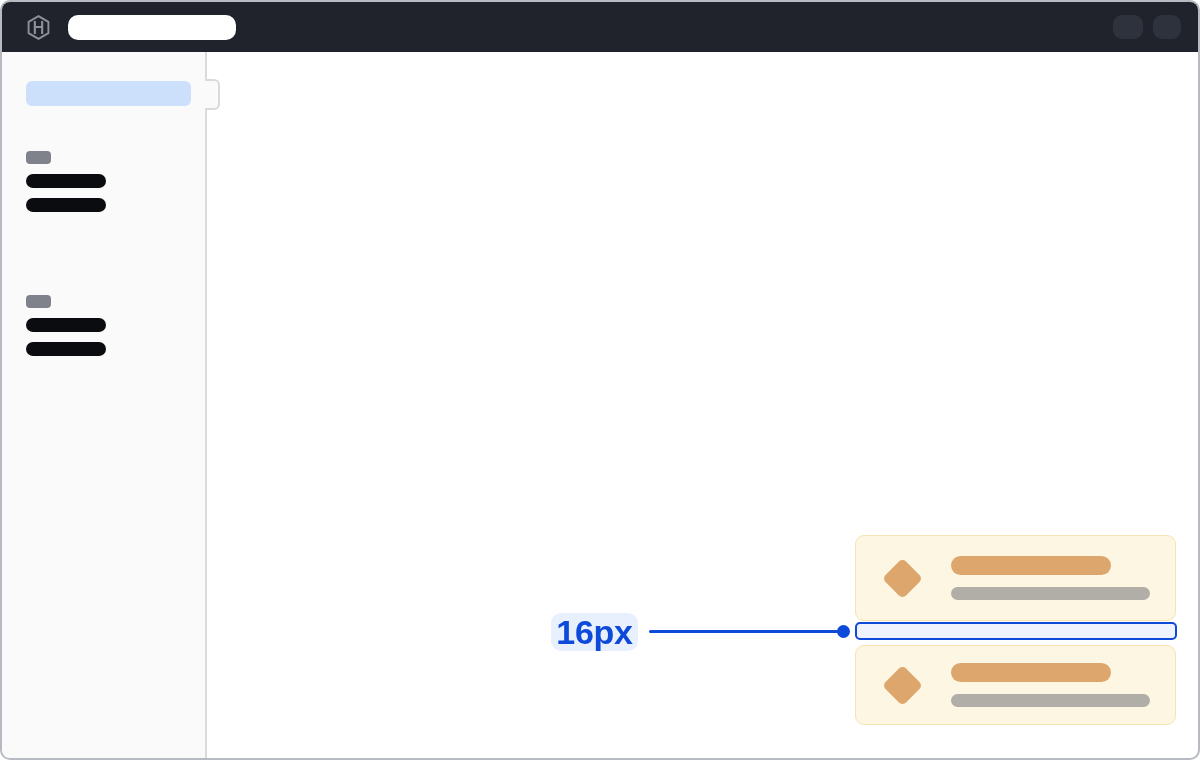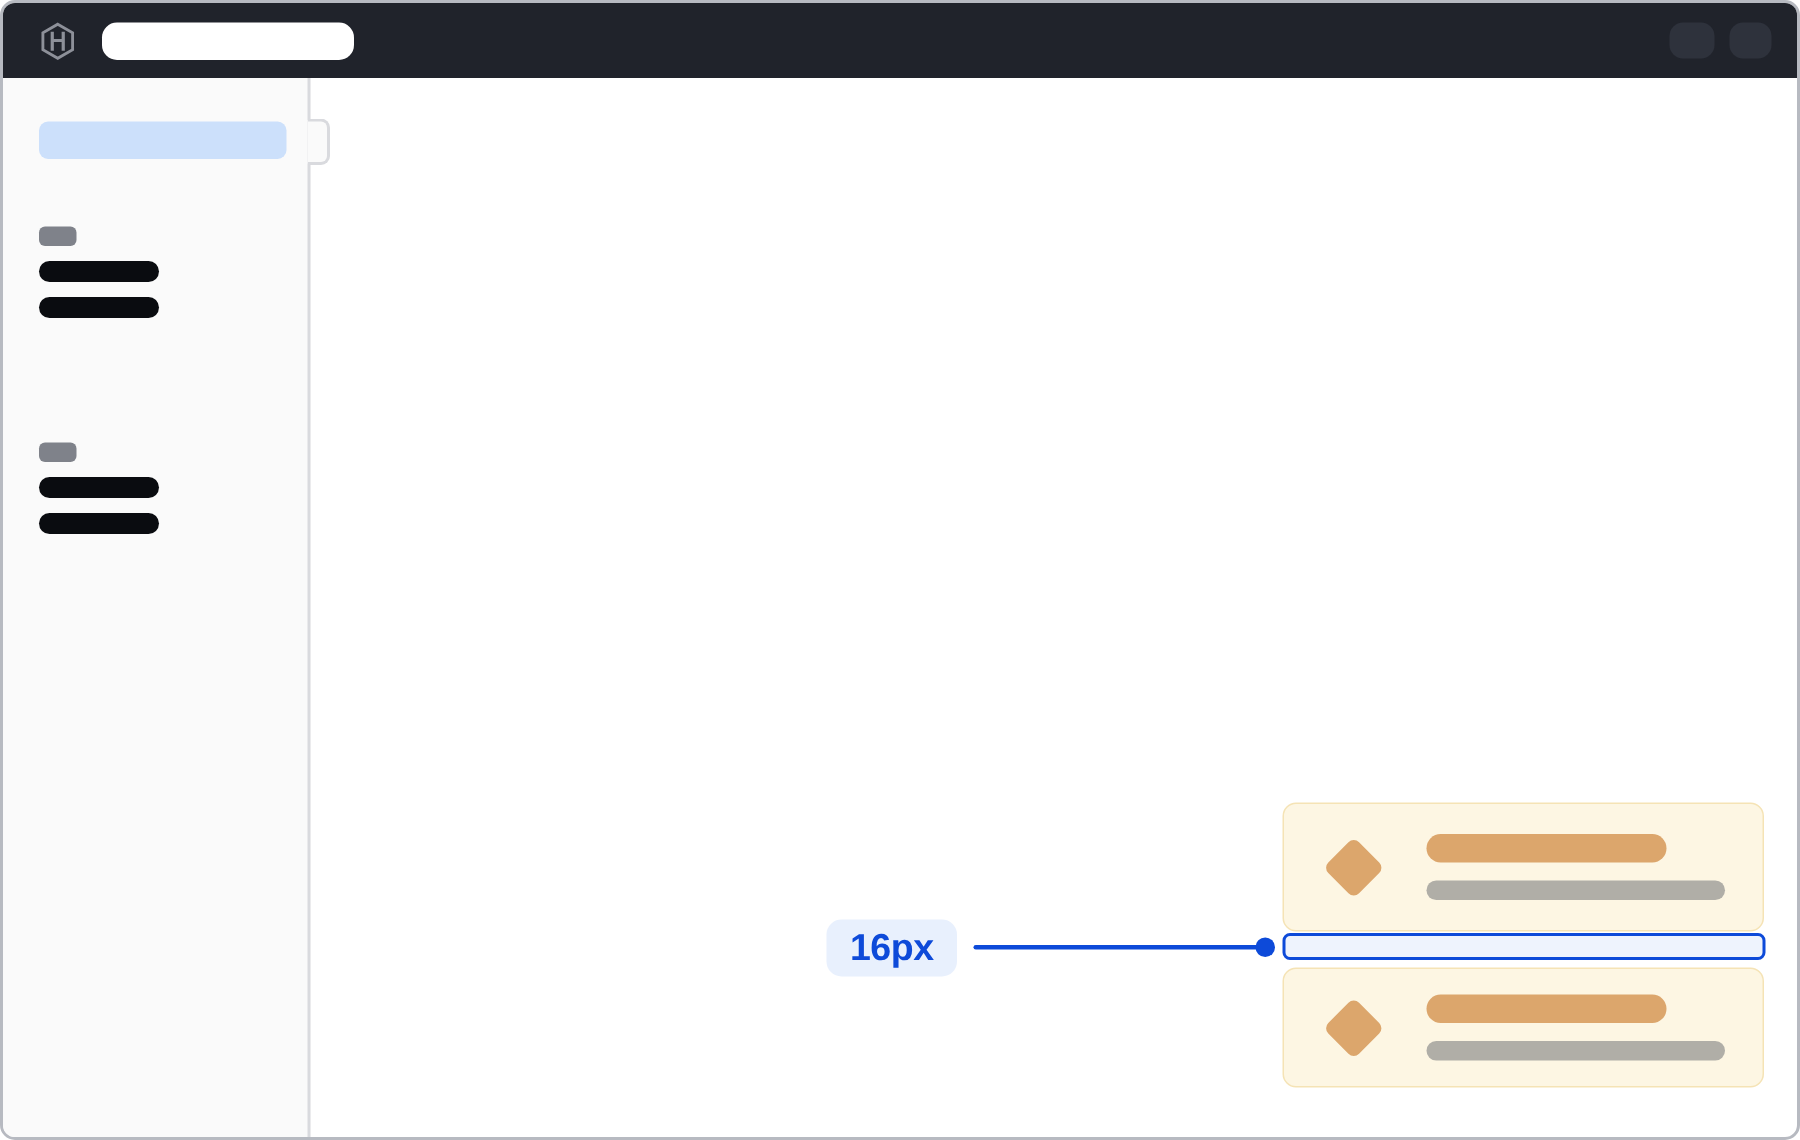--- a/index.html
+++ b/index.html
@@ -60,21 +60,21 @@
     transform:rotate(45deg);flex:0 0 auto;}
   .card-lines{display:flex;flex-direction:column;gap:12px;margin-left:34px;}
   .bar-title{width:160px;height:19px;border-radius:10px;background:var(--accent-orange);}
   .bar-sub{width:199px;height:13px;border-radius:7px;background:var(--muted-gray);}
 
   
   .gap-highlight{position:absolute;left:853px;top:620px;width:322px;height:18px;
     border:2.5px solid var(--annotation-blue);background:var(--gap-fill);border-radius:5px;}
   .anno-label{position:absolute;left:549px;top:611px;width:87px;height:38px;border-radius:10px;
     background:var(--label-bg);display:flex;align-items:center;justify-content:center;
-    color:var(--annotation-blue);font-size:25px;font-weight:600;letter-spacing:-0.3px;}
+    color:var(--annotation-blue);font-size:34px;font-weight:600;letter-spacing:-0.3px;}
   .anno-line{position:absolute;left:647px;top:628px;width:190px;height:3px;
     background:var(--annotation-blue);border-radius:2px;}
   .anno-dot{position:absolute;left:835px;top:623px;width:13px;height:13px;border-radius:50%;
     background:var(--annotation-blue);}
 
   
   .sidebar{overflow:visible;}
 </style>
 </head>
 <body>

